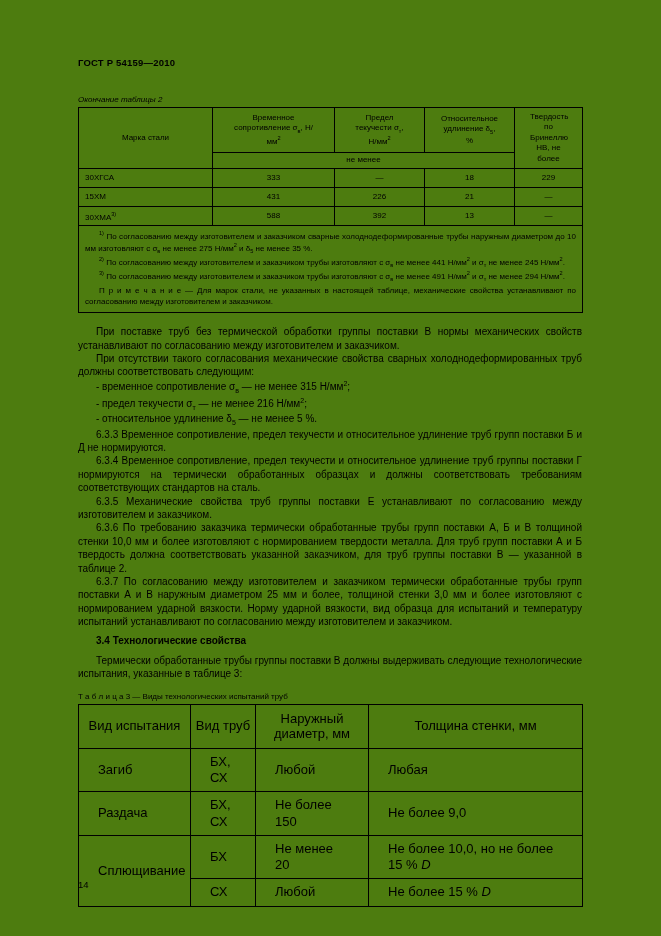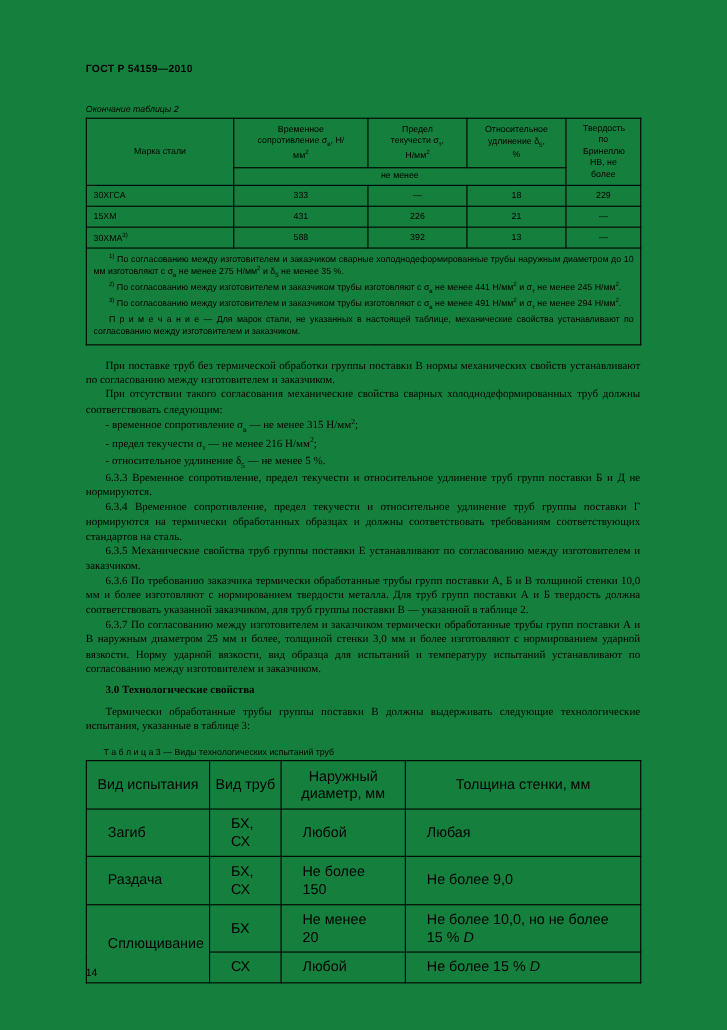--- a/index.html
+++ b/index.html
@@ -8,21 +8,21 @@
     background: #ffffff;
     font-family: "Liberation Sans", sans-serif;
     color: #000;
     -webkit-font-smoothing: antialiased;
   }
   .page {
     position: relative;
     width: 661px; height: 936px;
     box-sizing: border-box;
     padding: 57px 79px 0 78px;
-    background: #15803d;
+    background: #4d7c0f;
     overflow: hidden;
   }
   .doc-header {
     font-size: 9.5px; font-weight: bold; letter-spacing: .2px;
     margin: 0 0 27px 0;
   }
   .t2caption {
     font-size: 8px; font-style: italic; margin: 0 0 3px 0;
   }
   table { border-collapse: collapse; width: 100%; table-layout: fixed; }
@@ -39,23 +39,23 @@
   .t2 td.mark { text-align: left; padding-left: 6px; }
   .t2 td.fnblock { padding: 4px 6px 5px 6px; text-align: left; height: auto; }
   .fn {
     font-size: 8px; line-height: 1.42; text-align: justify;
     text-indent: 14px; margin: 0;
   }
   sup, sub { font-size: 70%; }
   .body-text {
     margin-top: 12px; font-size: 10px; line-height: 1.34; text-align: justify;
   }
-  .body-text p { margin: 0; text-indent: 18px; font-family: Liberation Serif, serif; }
+  .body-text p { margin: 0; text-indent: 18px; }
   .body-text p.h64 { font-weight: bold; margin: 6px 0; }
-  .t3caption { font-size: 8px; margin: 11px 0 3px 16px; }
+  .t3caption { font-size: 8px; margin: 11px 0 3px 0; }
   .t3 { font-size: 13px; }
   .t3 th {
     border: 1px solid #000; font-weight: normal; text-align: center;
     vertical-align: middle; padding: 6px 3px; line-height: 1.2;
   }
   .t3 td {
     border: 1px solid #000; text-align: left; vertical-align: middle;
     padding: 5px 19px; height: 12px; line-height: 1.25;
   }
   .page-number { position: absolute; left: 78px; bottom: 46px; font-size: 9.5px; }
@@ -128,21 +128,21 @@
     <p>При поставке труб без термической обработки группы поставки В нормы механических свойств устанавливают по согласованию между изготовителем и заказчиком.</p>
     <p>При отсутствии такого согласования механические свойства сварных холоднодеформированных труб должны соответствовать следующим:</p>
     <p>- временное сопротивление σ<sub>в</sub> — не менее 315 Н/мм<sup>2</sup>;</p>
     <p>- предел текучести σ<sub>т</sub> — не менее 216 Н/мм<sup>2</sup>;</p>
     <p>- относительное удлинение δ<sub>5</sub> — не менее 5 %.</p>
     <p>6.3.3 Временное сопротивление, предел текучести и относительное удлинение труб групп поставки Б и Д не нормируются.</p>
     <p>6.3.4 Временное сопротивление, предел текучести и относительное удлинение труб группы поставки Г нормируются на термически обработанных образцах и должны соответствовать требованиям соответствующих стандартов на сталь.</p>
     <p>6.3.5 Механические свойства труб группы поставки Е устанавливают по согласованию между изготовителем и заказчиком.</p>
     <p>6.3.6 По требованию заказчика термически обработанные трубы групп поставки А, Б и В толщиной стенки 10,0 мм и более изготовляют с нормированием твердости металла. Для труб групп поставки А и Б твердость должна соответствовать указанной заказчиком, для труб группы поставки В — указанной в таблице 2.</p>
     <p>6.3.7 По согласованию между изготовителем и заказчиком термически обработанные трубы групп поставки А и В наружным диаметром 25 мм и более, толщиной стенки 3,0 мм и более изготовляют с нормированием ударной вязкости. Норму ударной вязкости, вид образца для испытаний и температуру испытаний устанавливают по согласованию между изготовителем и заказчиком.</p>
-    <p class="h64">3.0 Технологические свойства</p>
+    <p class="h64">3.4 Технологические свойства</p>
     <p>Термически обработанные трубы группы поставки В должны выдерживать следующие технологические испытания, указанные в таблице 3:</p>
   </div>
 
   <div class="t3caption">Т а б л и ц а  3 — Виды технологических испытаний труб</div>
 
   <table class="t3">
     <colgroup>
       <col style="width:112px">
         <col style="width:65px">
         <col style="width:113px">

